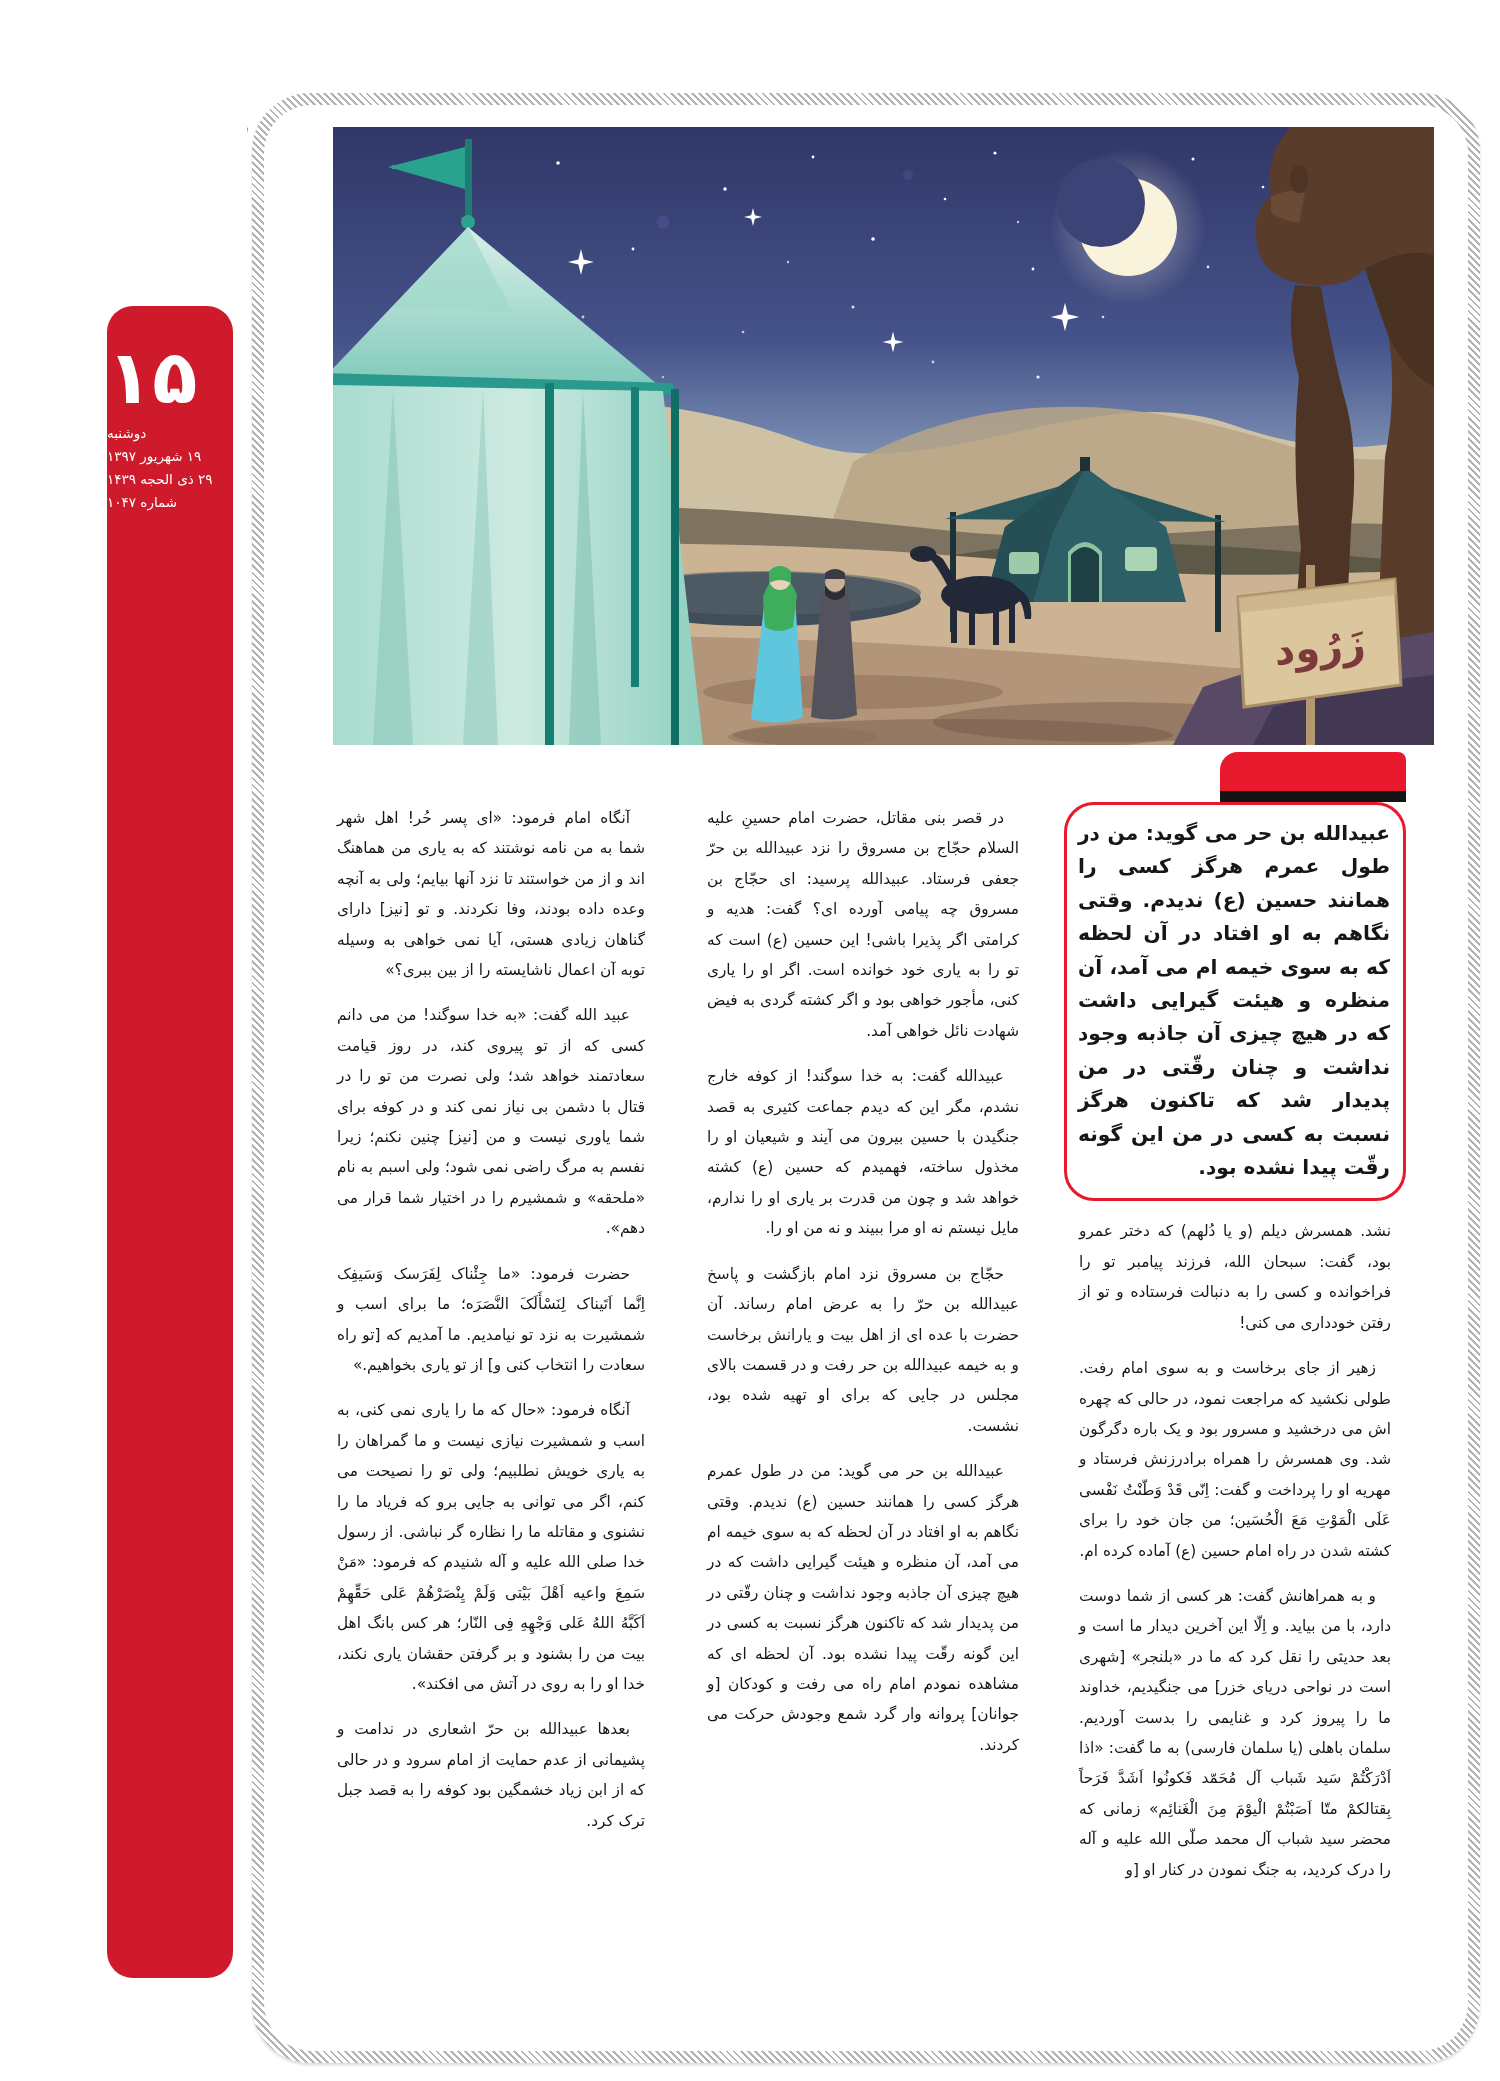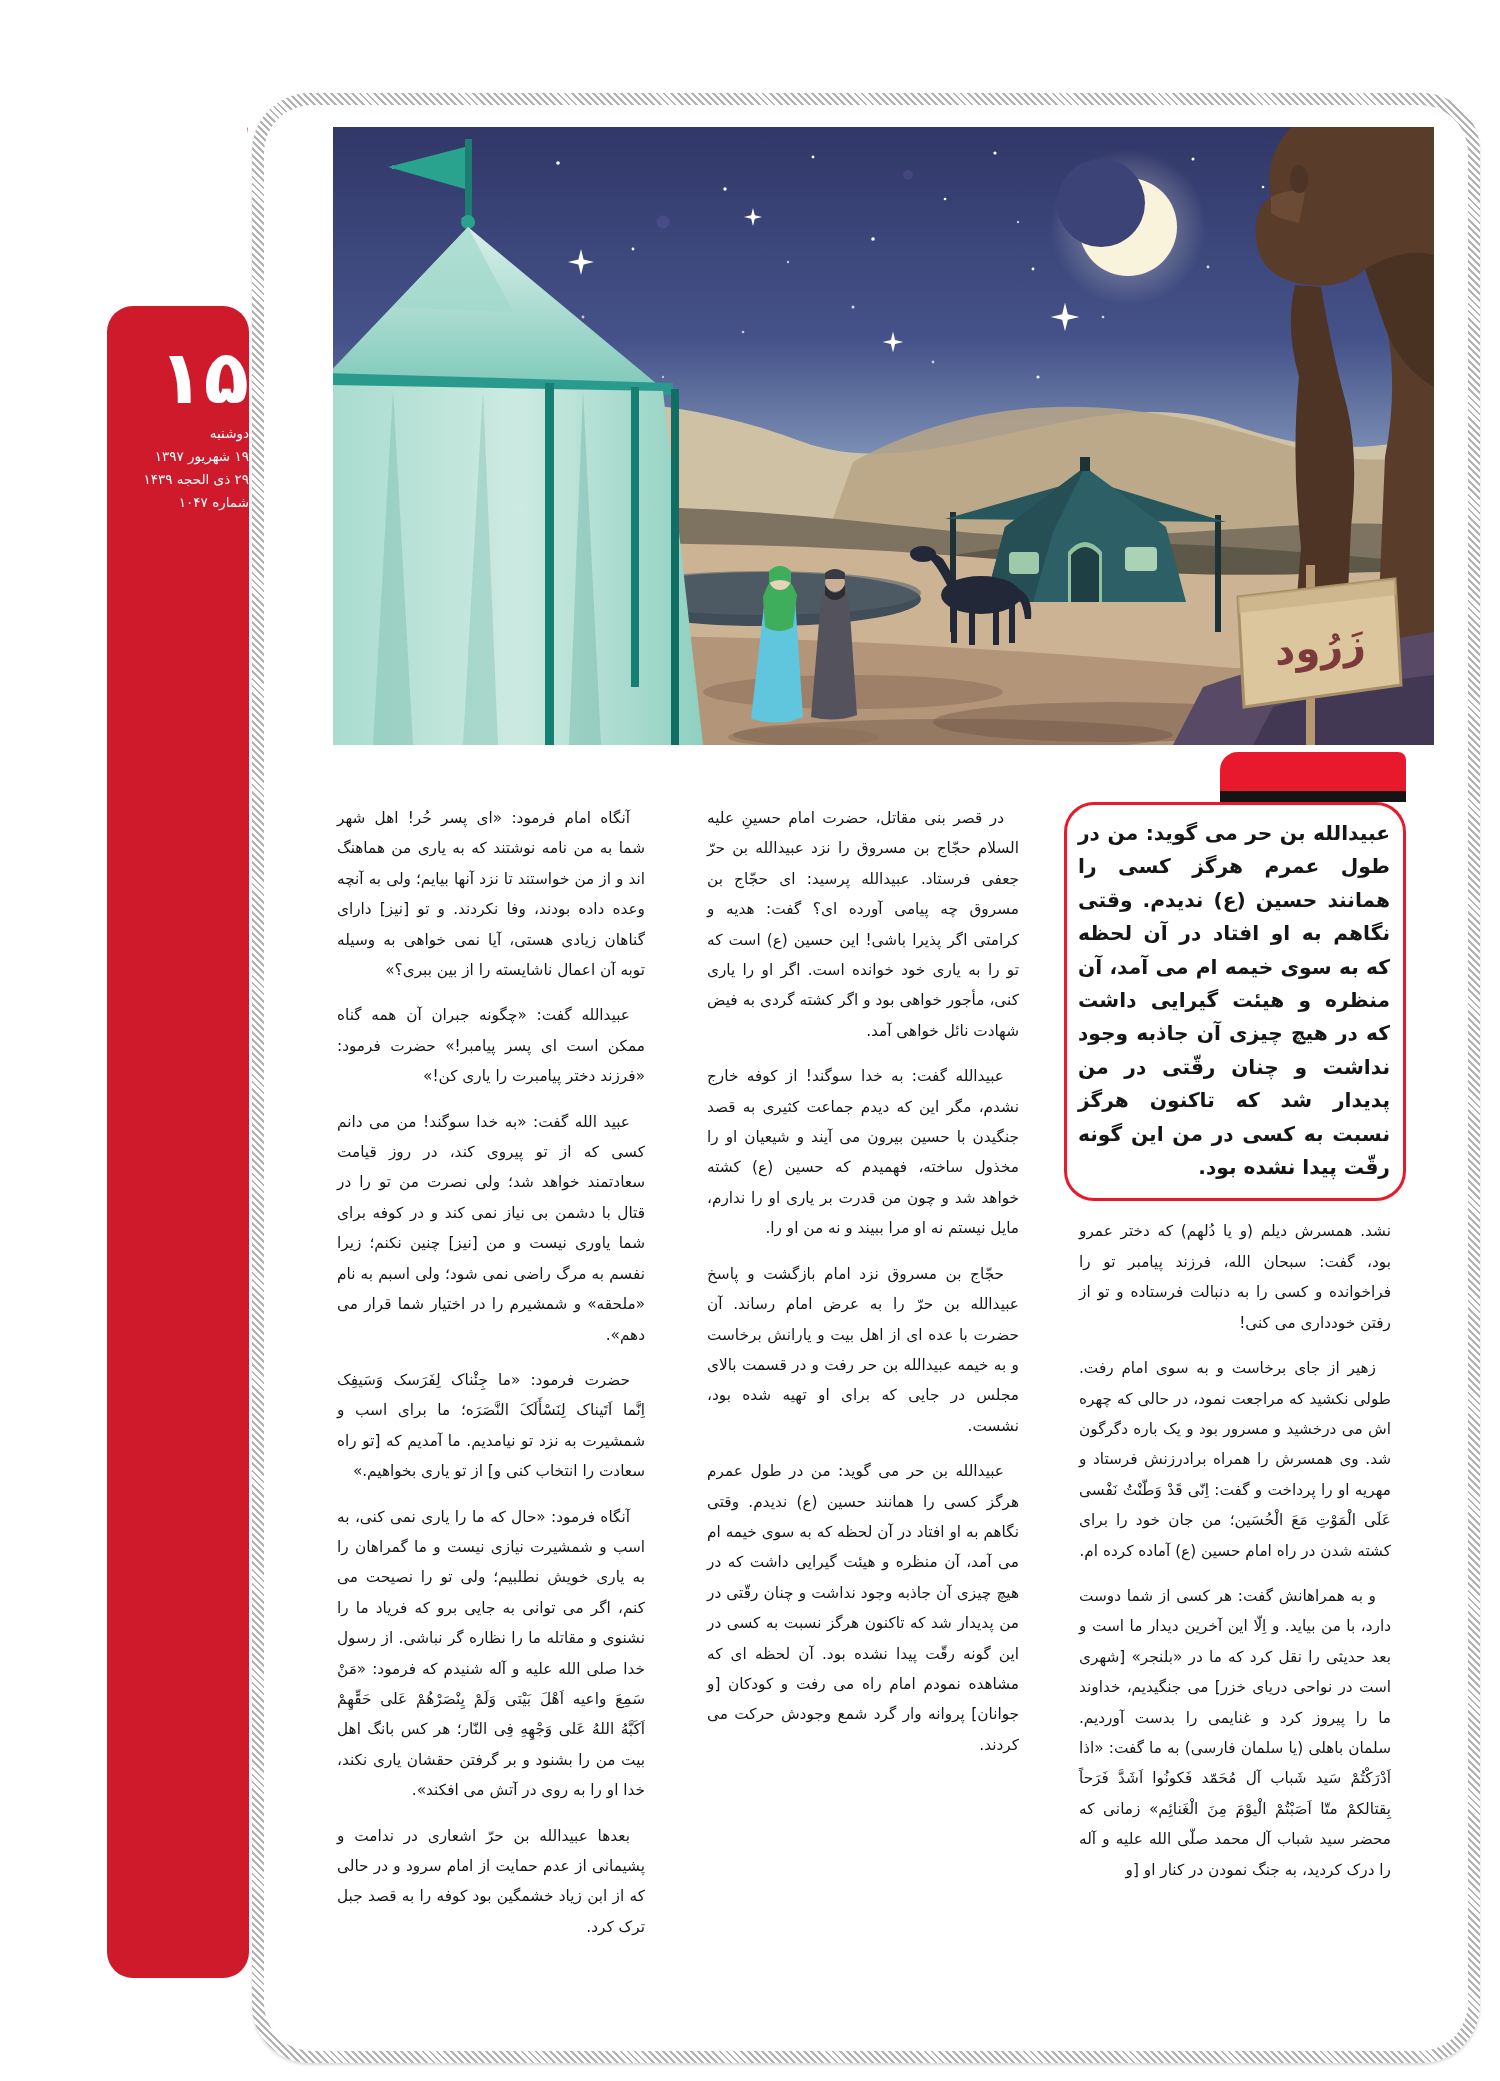--- a/index.html
+++ b/index.html
@@ -13,22 +13,22 @@
     border-radius:58px;
     background:repeating-linear-gradient(45deg,#ffffff 0 3px,#b3b3b3 3px 5px);
     box-shadow:0 2px 3px rgba(0,0,0,.15);
   }
   .frame-inner{
     position:absolute;left:12px;top:12px;right:12px;bottom:12px;
     background:#ffffff;border-radius:48px;
   }
   
   .sidebar{
-    position:absolute;left:107px;top:306px;width:142px;height:1672px;
-    background:#cf1a2c;border-radius:26px;color:#fff;text-align:right;
+    position:absolute;left:107px;top:306px;width:126px;height:1672px;
+    background:#cf1a2c;border-radius:26px;color:#fff;text-align:left;
   }
   .page-number{font-size:74px;font-weight:bold;line-height:1;margin-top:34px;}
   .side-dates{margin-top:8px;font-size:13.5px;line-height:23px;direction:rtl;}
   .logo{position:absolute;left:78px;top:62px;width:170px;height:250px;}
   
   .illustration{position:absolute;left:333px;top:127px;width:1101px;height:618px;}
   .illustration svg{display:block;}
   
   .col{position:absolute;direction:rtl;color:#161616;}
   .col p{
@@ -262,18 +262,17 @@
 
 <div class="col col-mid">
   <p>در قصر بنی مقاتل، حضرت امام حسینِ علیه السلام حجّاج بن مسروق را نزد عبیدالله بن حرّ جعفی فرستاد. عبیدالله پرسید: ای حجّاج بن مسروق چه پیامی آورده ای؟ گفت: هدیه و کرامتی اگر پذیرا باشی! این حسین (ع) است که تو را به یاری خود خوانده است. اگر او را یاری کنی، مأجور خواهی بود و اگر کشته گردی به فیض شهادت نائل خواهی آمد.</p>
   <p>عبیدالله گفت: به خدا سوگند! از کوفه خارج نشدم، مگر این که دیدم جماعت کثیری به قصد جنگیدن با حسین بیرون می آیند و شیعیان او را مخذول ساخته، فهمیدم که حسین (ع) کشته خواهد شد و چون من قدرت بر یاری او را ندارم، مایل نیستم نه او مرا ببیند و نه من او را.</p>
   <p>حجّاج بن مسروق نزد امام بازگشت و پاسخ عبیدالله بن حرّ را به عرض امام رساند. آن حضرت با عده ای از اهل بیت و یارانش برخاست و به خیمه عبیدالله بن حر رفت و در قسمت بالای مجلس در جایی که برای او تهیه شده بود، نشست.</p>
   <p>عبیدالله بن حر می گوید: من در طول عمرم هرگز کسی را همانند حسین (ع) ندیدم. وقتی نگاهم به او افتاد در آن لحظه که به سوی خیمه ام می آمد، آن منظره و هیئت گیرایی داشت که در هیچ چیزی آن جاذبه وجود نداشت و چنان رقّتی در من پدیدار شد که تاکنون هرگز نسبت به کسی در این گونه رقّت پیدا نشده بود. آن لحظه ای که مشاهده نمودم امام راه می رفت و کودکان [و جوانان] پروانه وار گرد شمع وجودش حرکت می کردند.</p>
 </div>
 
 <div class="col col-left">
   <p>آنگاه امام فرمود: «ای پسر حُر! اهل شهر شما به من نامه نوشتند که به یاری من هماهنگ اند و از من خواستند تا نزد آنها بیایم؛ ولی به آنچه وعده داده بودند، وفا نکردند. و تو [نیز] دارای گناهان زیادی هستی، آیا نمی خواهی به وسیله توبه آن اعمال ناشایسته را از بین ببری؟»</p>
-  <p>عبیدالله گفت: «چگونه جبران آن همه گناه ممکن است ای پسر پیامبر!» حضرت فرمود: «فرزند دختر پیامبرت را یاری کن!»</p>
   <p>عبید الله گفت: «به خدا سوگند! من می دانم کسی که از تو پیروی کند، در روز قیامت سعادتمند خواهد شد؛ ولی نصرت من تو را در قتال با دشمن بی نیاز نمی کند و در کوفه برای شما یاوری نیست و من [نیز] چنین نکنم؛ زیرا نفسم به مرگ راضی نمی شود؛ ولی اسبم به نام «ملحقه» و شمشیرم را در اختیار شما قرار می دهم».</p>
   <p>حضرت فرمود: «ما جِئْناک لِفَرَسک وَسَیفِک اِنَّما اَتَیناک لِنَسْأَلَکَ النَّصَرَه؛ ما برای اسب و شمشیرت به نزد تو نیامدیم. ما آمدیم که [تو راه سعادت را انتخاب کنی و] از تو یاری بخواهیم.»</p>
   <p>آنگاه فرمود: «حال که ما را یاری نمی کنی، به اسب و شمشیرت نیازی نیست و ما گمراهان را به یاری خویش نطلبیم؛ ولی تو را نصیحت می کنم، اگر می توانی به جایی برو که فریاد ما را نشنوی و مقاتله ما را نظاره گر نباشی. از رسول خدا صلی الله علیه و آله شنیدم که فرمود: «مَنْ سَمِعَ واعیه اَهْلَ بَیْتی وَلَمْ یِنْصَرْهُمْ عَلی حَقِّهِمْ اَکَبَّهُ اللهُ عَلی وَجْهِهِ فِی النّار؛ هر کس بانگ اهل بیت من را بشنود و بر گرفتن حقشان یاری نکند، خدا او را به روی در آتش می افکند».</p>
   <p>بعدها عبیدالله بن حرّ اشعاری در ندامت و پشیمانی از عدم حمایت از امام سرود و در حالی که از ابن زیاد خشمگین بود کوفه را به قصد جبل ترک کرد.</p>
 </div>
 
 </body></html>

